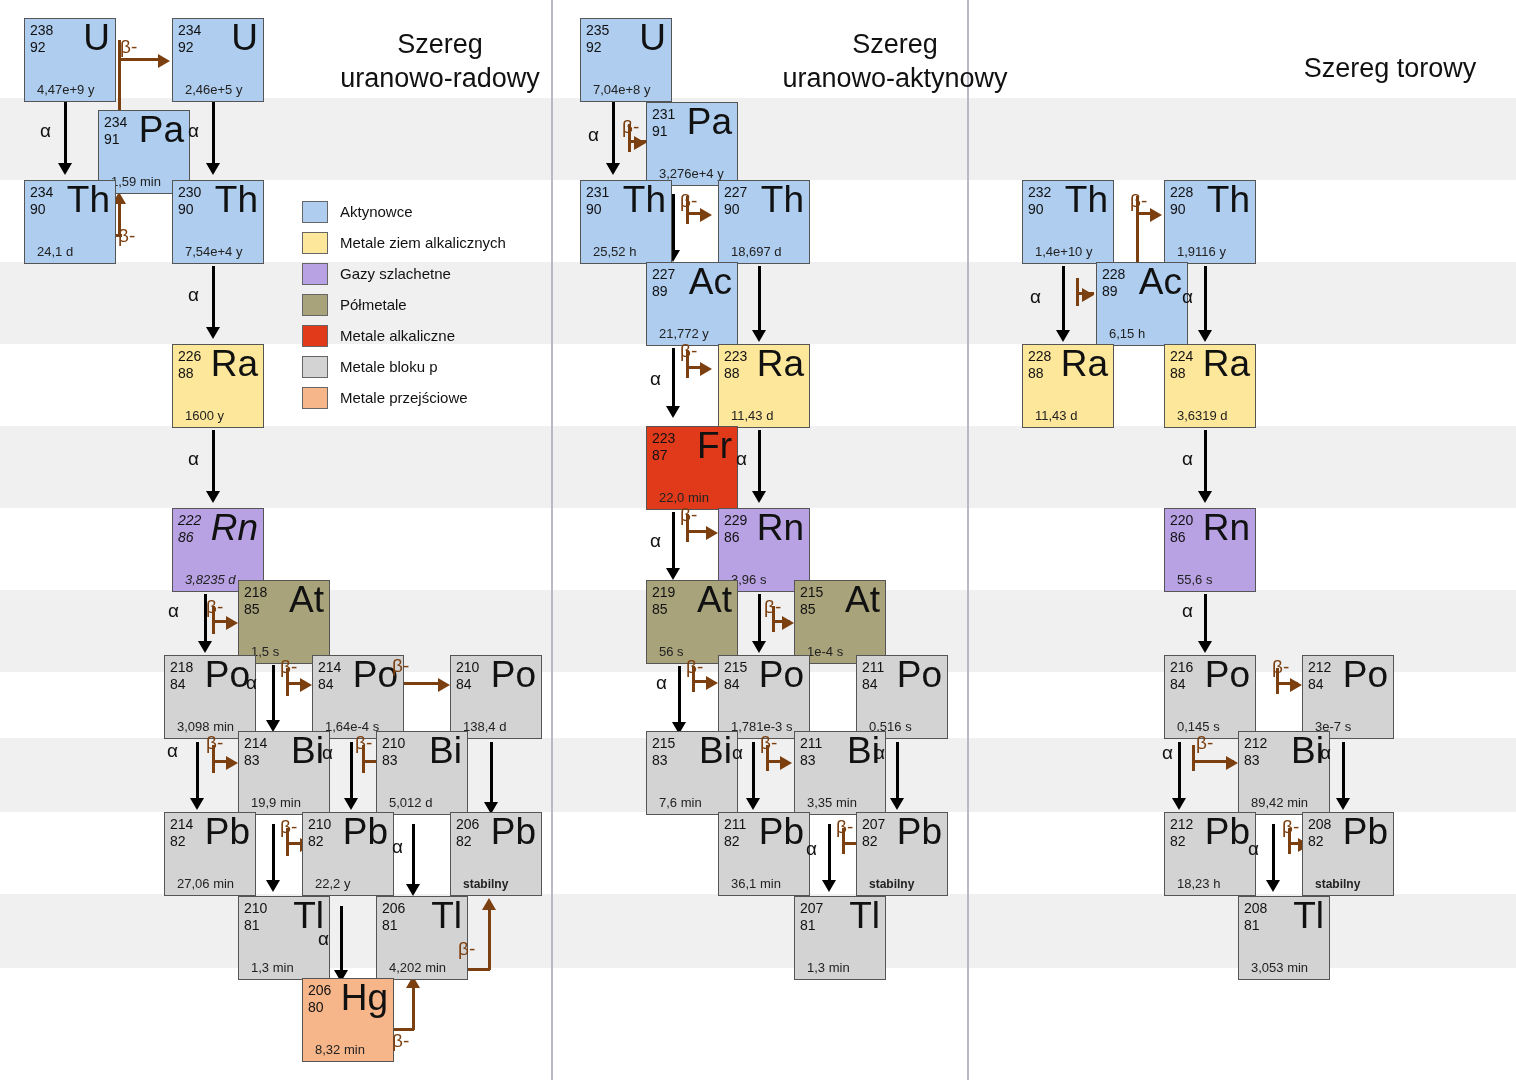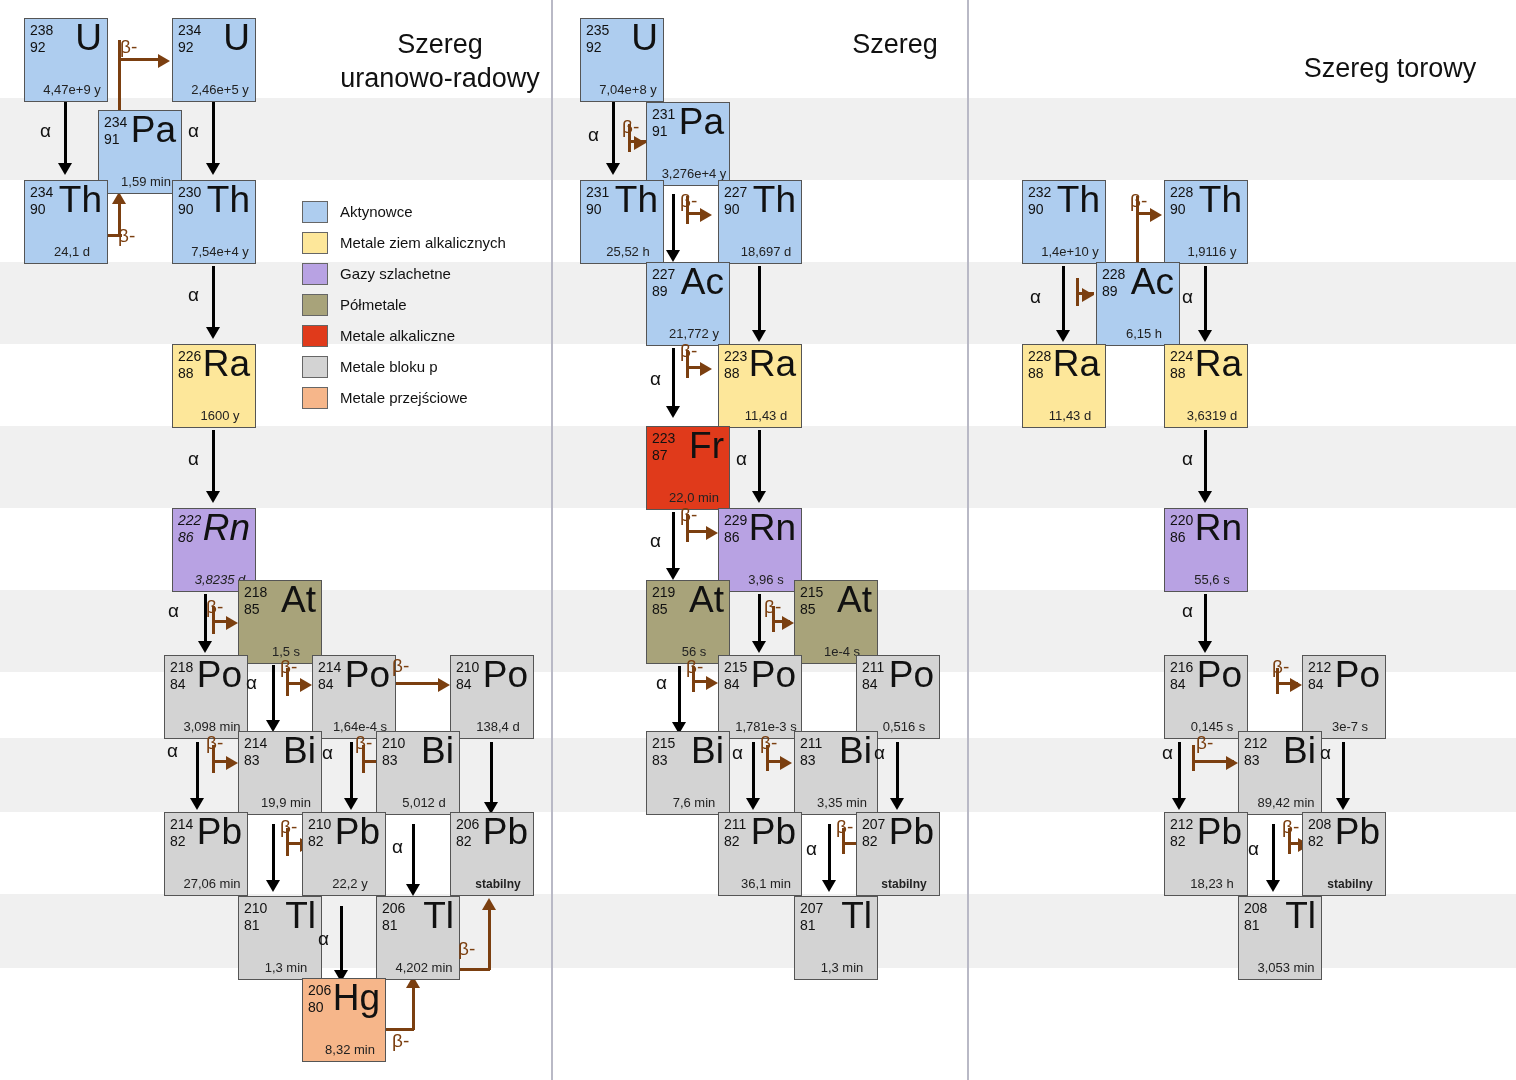--- a/index.html
+++ b/index.html
@@ -8,25 +8,25 @@
     background:#ffffff;
     font-family:"Liberation Sans", sans-serif;
     color:#111;
   }
   
   .band{position:absolute;left:0;width:1516px;background:#f0f0f0;z-index:0;}
   .col-sep{position:absolute;top:0;width:2px;height:1080px;background:#b9b9c6;z-index:3;}
   .series-title{position:absolute;z-index:5;font-size:27px;color:#111;text-align:center;line-height:1.25;}
 
   
-  .cell{position:absolute;z-index:6;width:84px;height:84px;border:1px solid #555;box-sizing:border-box;}
+  .cell{position:absolute;z-index:6;width:92px;height:84px;border:1px solid #555;box-sizing:border-box;}
   .cell .sym{position:absolute;right:5px;top:-2px;font-size:37px;line-height:42px;color:#111;}
   .cell .mass{position:absolute;left:5px;top:4px;font-size:14px;line-height:14px;}
   .cell .num{position:absolute;left:5px;top:21px;font-size:14px;line-height:14px;}
-  .cell .hl{position:absolute;left:12px;right:0;bottom:4px;text-align:center;font-size:13px;color:#222;margin-top:47px;}
+  .cell .hl{position:absolute;left:12px;right:0;bottom:4px;text-align:left;font-size:13px;color:#222;margin-top:47px;}
   .cell .hl.stab{font-weight:bold;font-size:12px;}
 
   .c-act{background:#aecdef;}
   .c-alk-earth{background:#fde79a;}
   .c-noble{background:#b8a2e3;}
   .c-semi{background:#a8a37a;}
   .c-alkali{background:#e03a1b;}
   .c-pblock{background:#d3d3d3;}
   .c-trans{background:#f6b68a;}
 
@@ -60,20 +60,21 @@
 
 <div class="col-sep" style="left:551px;"></div>
 <div class="col-sep" style="left:967px;"></div>
 
 <div class="series-title" style="left:300px;top:28px;width:280px;">
   <div>Szereg</div>
   <div>uranowo-radowy</div>
 </div>
 <div class="series-title" style="left:745px;top:28px;width:300px;">
   <div>Szereg</div>
+  <div>uranowo-aktynowy</div>
 </div>
 <div class="series-title" style="left:1240px;top:52px;width:300px;">
   <div>Szereg torowy</div>
 </div>
 
 <div class="legend" style="left:302px;top:196px;">
   <div class="row">
     <span class="sw" style="background:#aecdef;"></span>
     <span class="tx">Aktynowce</span>
   </div>

